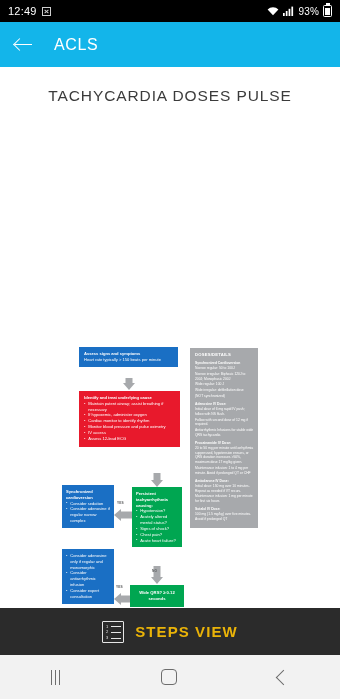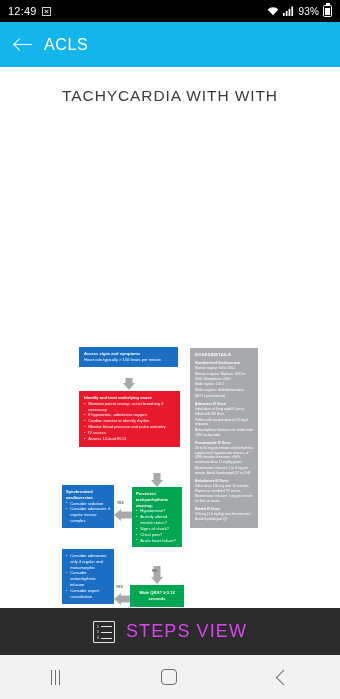--- a/index.html
+++ b/index.html
@@ -26,21 +26,21 @@
     background:#cfcfcf; transform:rotate(40deg);
   }
   .img-badge:after{ transform:rotate(-40deg); }
   .batt { width:9px; height:12px; border:1.2px solid #fff; border-radius:1.5px; position:relative; }
   .batt:before{ content:""; position:absolute; top:-2.6px; left:2px; width:4px; height:1.6px; background:#fff; }
   .batt:after{ content:""; position:absolute; left:1px; right:1px; bottom:1px; height:70%; background:#fff; }
 
   
   .appbar {
     height:45px; background:#13b5ea; display:flex; align-items:center;
-    padding:0 14px; gap:10px;
+    padding:0 14px; gap:20px;
   }
   .back-arrow { width:20px; height:20px; position:relative; cursor:pointer; }
   .back-arrow:before{
     content:""; position:absolute; left:1px; top:9px; width:17px; height:1.8px; background:#fff;
   }
   .back-arrow:after{
     content:""; position:absolute; left:1px; top:5.2px; width:8px; height:8px;
     border-left:1.8px solid #fff; border-bottom:1.8px solid #fff; transform:rotate(45deg);
   }
   .appbar-title { color:#fff; font-size:16px; letter-spacing:.6px; }
@@ -98,21 +98,21 @@
 
   
   .stepsbar {
     position:absolute; left:0; bottom:44px; width:340px; height:47px;
     background:#2b2b2b; display:flex; align-items:center; justify-content:center; gap:11px;
   }
   .steps-icon { width:22px; height:22px; border:1.4px solid #e6e6e6; border-radius:1px; position:relative; padding:3px 2px; }
   .steps-icon .row { display:flex; align-items:center; gap:1.5px; height:4.6px; margin-bottom:1.4px; }
   .steps-icon .num { font-size:4px; color:#e6e6e6; width:4px; text-align:center; line-height:4.6px; }
   .steps-icon .ln { flex:1; height:1.2px; background:#e6e6e6; }
-  .steps-label { color:#d946ef; font-size:18px; letter-spacing:1.1px; }
+  .steps-label { color:#eab308; font-size:15px; letter-spacing:1.1px;font-weight:bold; }
 
   
   .navbar {
     position:absolute; left:0; bottom:0; width:340px; height:44px; background:#f2f2f2;
     display:flex; align-items:center; justify-content:space-around;
   }
   .nav-recent { display:flex; gap:2.5px; }
   .nav-recent i { display:block; width:1.6px; height:15px; background:#6d6d6d; }
   .nav-home { width:16px; height:16px; border:1.7px solid #6d6d6d; border-radius:4px; }
   .nav-back { width:11px; height:11px; border-left:1.7px solid #6d6d6d; border-bottom:1.7px solid #6d6d6d; transform:rotate(45deg); }
@@ -146,21 +146,21 @@
       <span>93%</span>
       <span class="batt"></span>
     </div>
   </div>
 
   <div class="appbar">
     <div class="back-arrow"></div>
     <div class="appbar-title">ACLS</div>
   </div>
 
-  <div class="page-title">TACHYCARDIA WITH WITH</div>
+  <div class="page-title">TACHYCARDIA DOSES PULSE</div>
 
   <div class="chart-wrap">
     <div class="chart">
 
       <div class="node blue" id="n-assess">
         <span class="hd">Assess signs and symptoms</span>
         <span>Heart rate typically &gt; 150 beats per minute</span>
       </div>
 
       <div class="arrow-d" style="left:120px; top:243px; width:18px; height:12px;">

